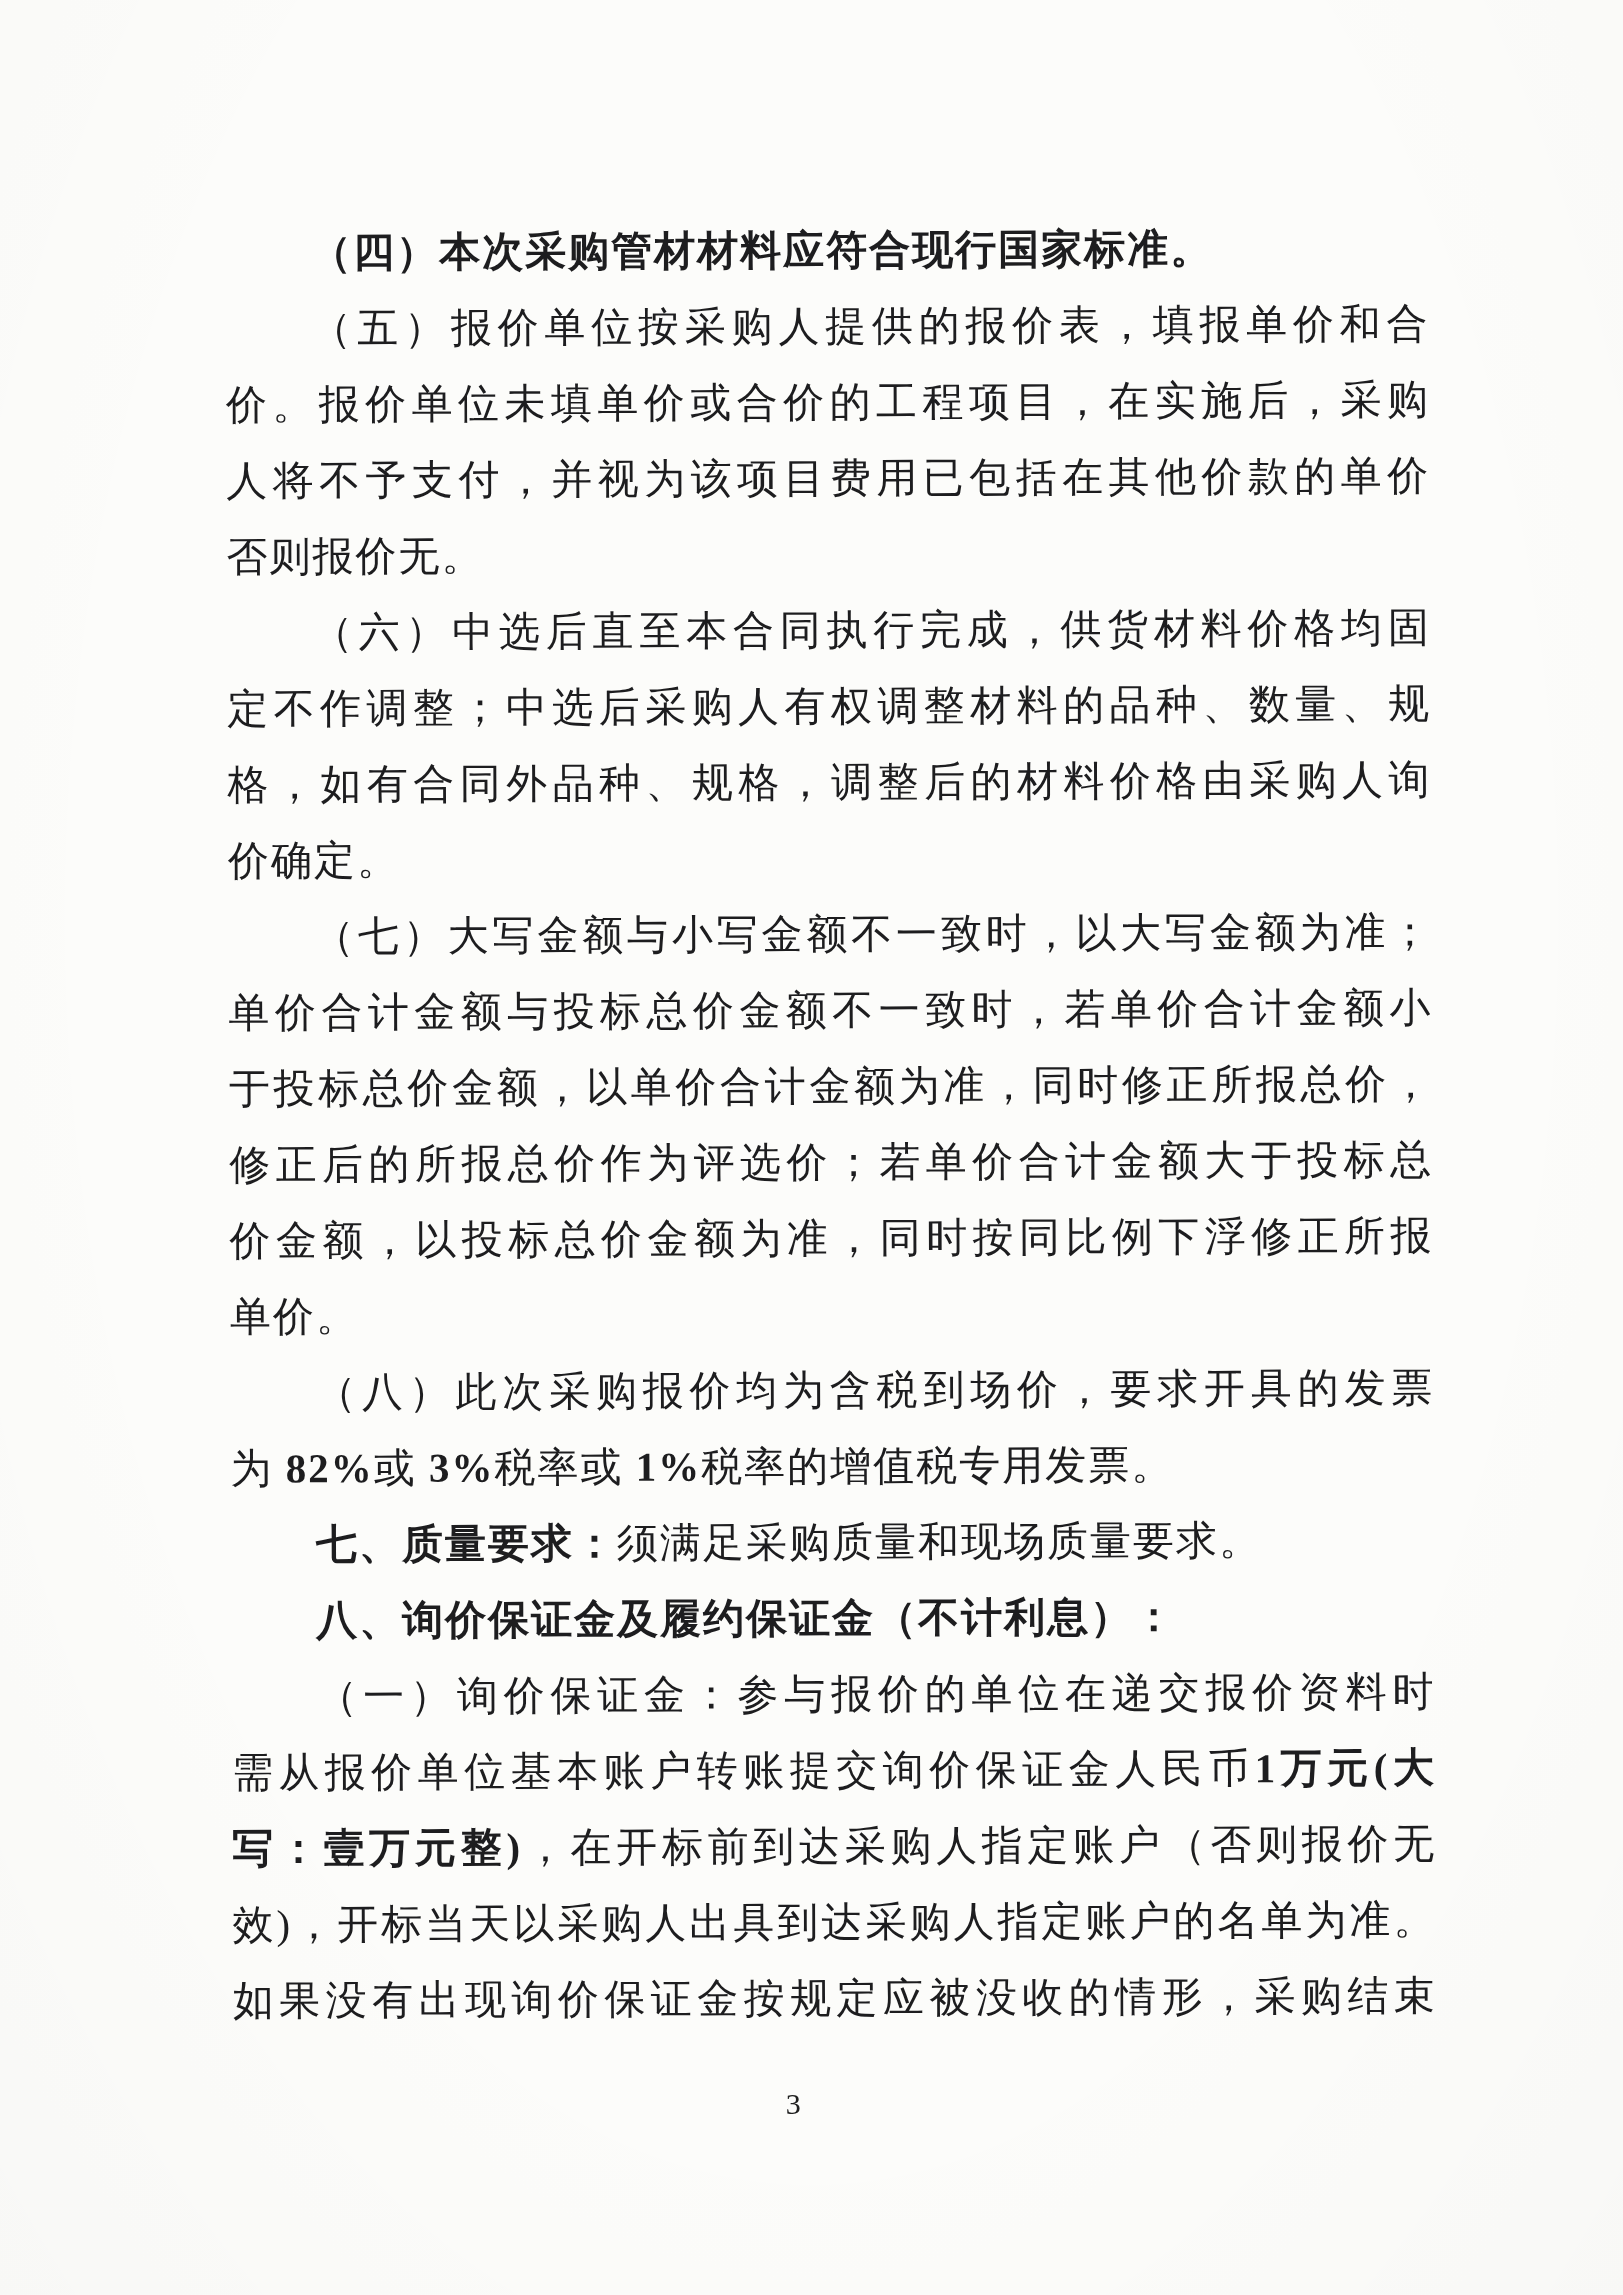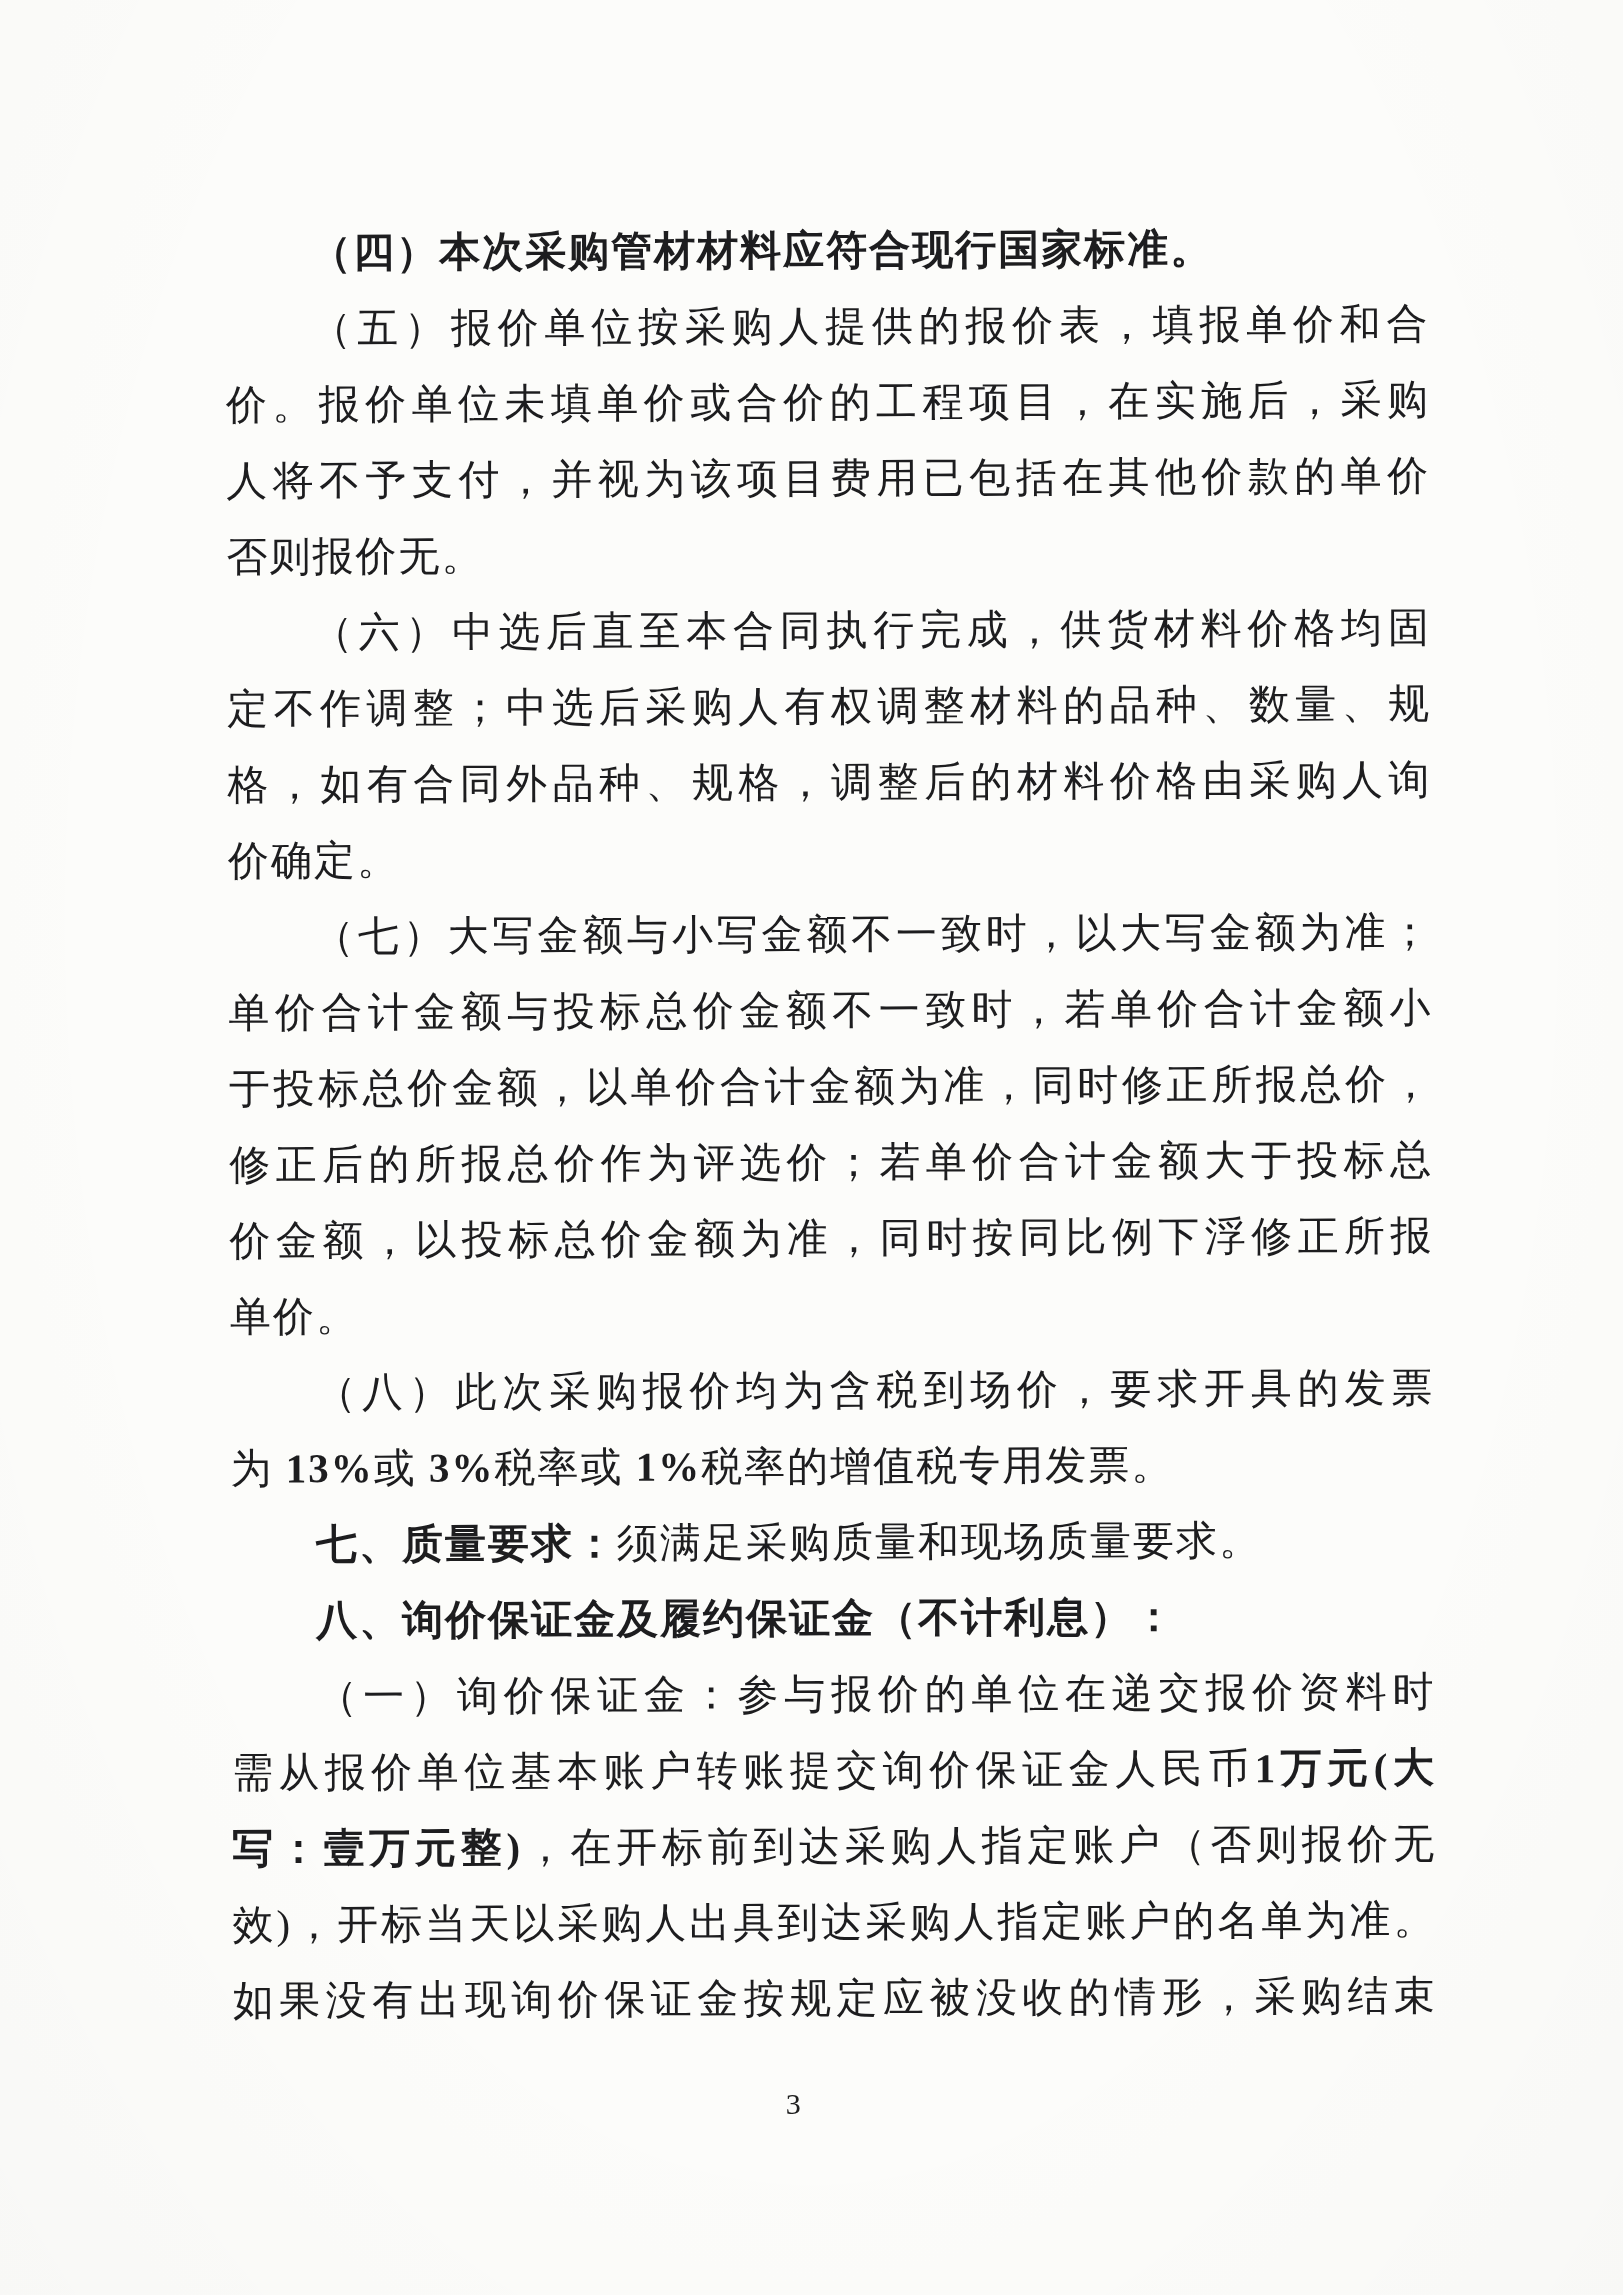--- a/index.html
+++ b/index.html
@@ -75,21 +75,21 @@
       <div class="line fill"><span>定不作调整；中选后采购人有权调整材料的品种、数量、规</span></div>
       <div class="line fill"><span>格，如有合同外品种、规格，调整后的材料价格由采购人询</span></div>
       <div class="line"><span>价确定。</span></div>
       <div class="line indent fill"><span>（七）大写金额与小写金额不一致时，以大写金额为准；</span></div>
       <div class="line fill"><span>单价合计金额与投标总价金额不一致时，若单价合计金额小</span></div>
       <div class="line fill"><span>于投标总价金额，以单价合计金额为准，同时修正所报总价，</span></div>
       <div class="line fill"><span>修正后的所报总价作为评选价；若单价合计金额大于投标总</span></div>
       <div class="line fill"><span>价金额，以投标总价金额为准，同时按同比例下浮修正所报</span></div>
       <div class="line"><span>单价。</span></div>
       <div class="line indent fill"><span>（八）此次采购报价均为含税到场价，要求开具的发票</span></div>
-      <div class="line"><span>为 </span><span class="b">13%</span><span>或 </span><span class="b">3%</span><span>税率或 </span><span class="b">1%</span><span>税率的增值税专用发票。</span></div>
+      <div class="line"><span>为 </span><span class="b">82%</span><span>或 </span><span class="b">3%</span><span>税率或 </span><span class="b">1%</span><span>税率的增值税专用发票。</span></div>
       <div class="line indent"><span class="b">七、质量要求：</span><span>须满足采购质量和现场质量要求。</span></div>
       <div class="line indent"><span class="b">八、询价保证金及履约保证金（不计利息）：</span></div>
       <div class="line indent fill"><span>（一）询价保证金：参与报价的单位在递交报价资料时</span></div>
       <div class="line fill"><span>需从报价单位基本账户转账提交询价保证金人民币</span><span class="b">1万元(大</span></div>
       <div class="line fill"><span class="b">写：壹万元整)</span><span>，在开标前到达采购人指定账户（否则报价无</span></div>
       <div class="line fill"><span>效)，开标当天以采购人出具到达采购人指定账户的名单为准。</span></div>
       <div class="line fill"><span>如果没有出现询价保证金按规定应被没收的情形，采购结束</span></div>
     </div>
   <div class="page-number">3</div>
 </main>

